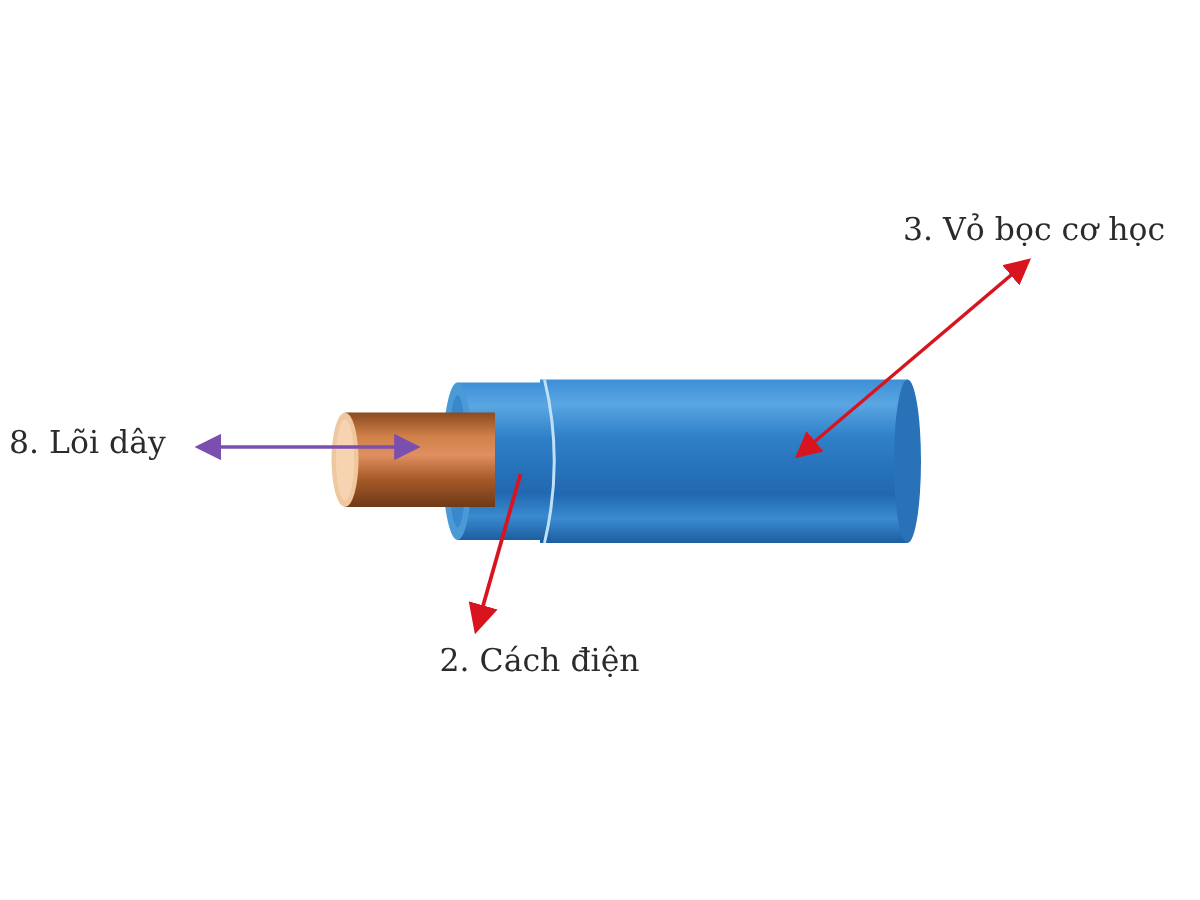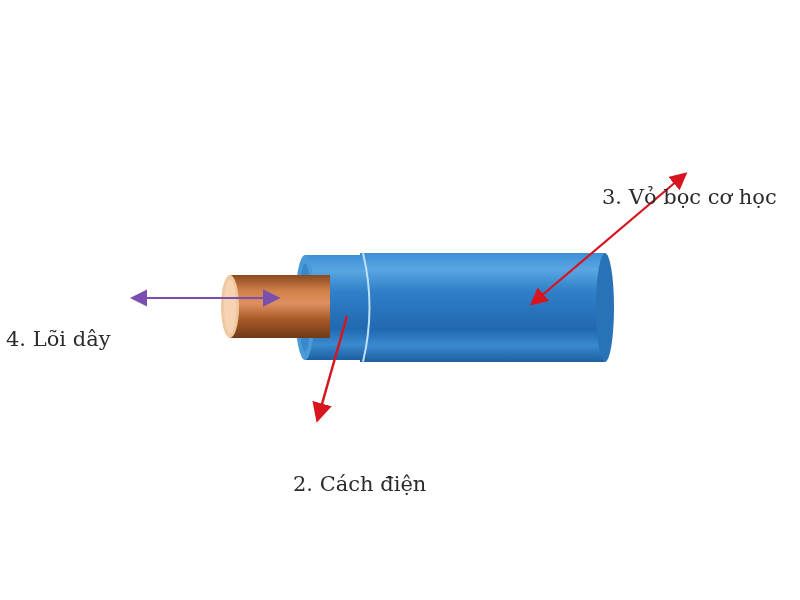--- a/index.html
+++ b/index.html
@@ -1,18 +1,18 @@
 <!DOCTYPE html>
 <html><head>
 <meta charset="utf-8">
 <style>
   html, body { margin: 0; padding: 0; }
   body { width: 800px; height: 600px; background: #ffffff; position: relative; overflow: hidden;
          font-family: "DejaVu Serif", "Liberation Serif", serif; }
-  .label { position: absolute; color: #2b2b2b; font-size: 21px; white-space: nowrap; margin-top: 44px; }
+  .label { position: absolute; color: #2b2b2b; font-size: 21px; white-space: nowrap; }
   #lbl1 { left: 6px; top: 283px; }
   #lbl2 { left: 293px; top: 428px; }
   #lbl3 { left: 602px; top: 141px; }
   svg { position: absolute; left: 0; top: 0; }
 </style>
 </head>
 <body>
 
 <svg width="800" height="600" viewBox="0 0 800 600">
   <defs>
@@ -61,15 +61,15 @@
     <rect x="230" y="275" width="100" height="63" fill="url(#copperG)"></rect>
     <ellipse cx="230" cy="306.5" rx="9" ry="31.5" fill="#f0c8a0"></ellipse>
     <ellipse cx="230" cy="306.5" rx="6" ry="27" fill="#f6d4b2"></ellipse>
   </g>
 
   <line x1="143" y1="298" x2="276" y2="298" stroke="#7a4fb0" stroke-width="2.2" marker-start="url(#headPurpleStart)" marker-end="url(#headPurple)"></line>
   <line x1="347" y1="316" x2="318" y2="418" stroke="#d8141e" stroke-width="2.5" marker-end="url(#headRed)"></line>
   <line x1="540" y1="297" x2="684" y2="175" stroke="#d8141e" stroke-width="2.2" marker-start="url(#headRedStart)" marker-end="url(#headRed)"></line>
 </svg>
 
-<div class="label" id="lbl1">4. Lõi dây</div>
+<div class="label" id="lbl1">8. Lõi dây</div>
 <div class="label" id="lbl2">2. Cách điện</div>
 <div class="label" id="lbl3">3. Vỏ bọc cơ học</div>
 
 </body></html>

